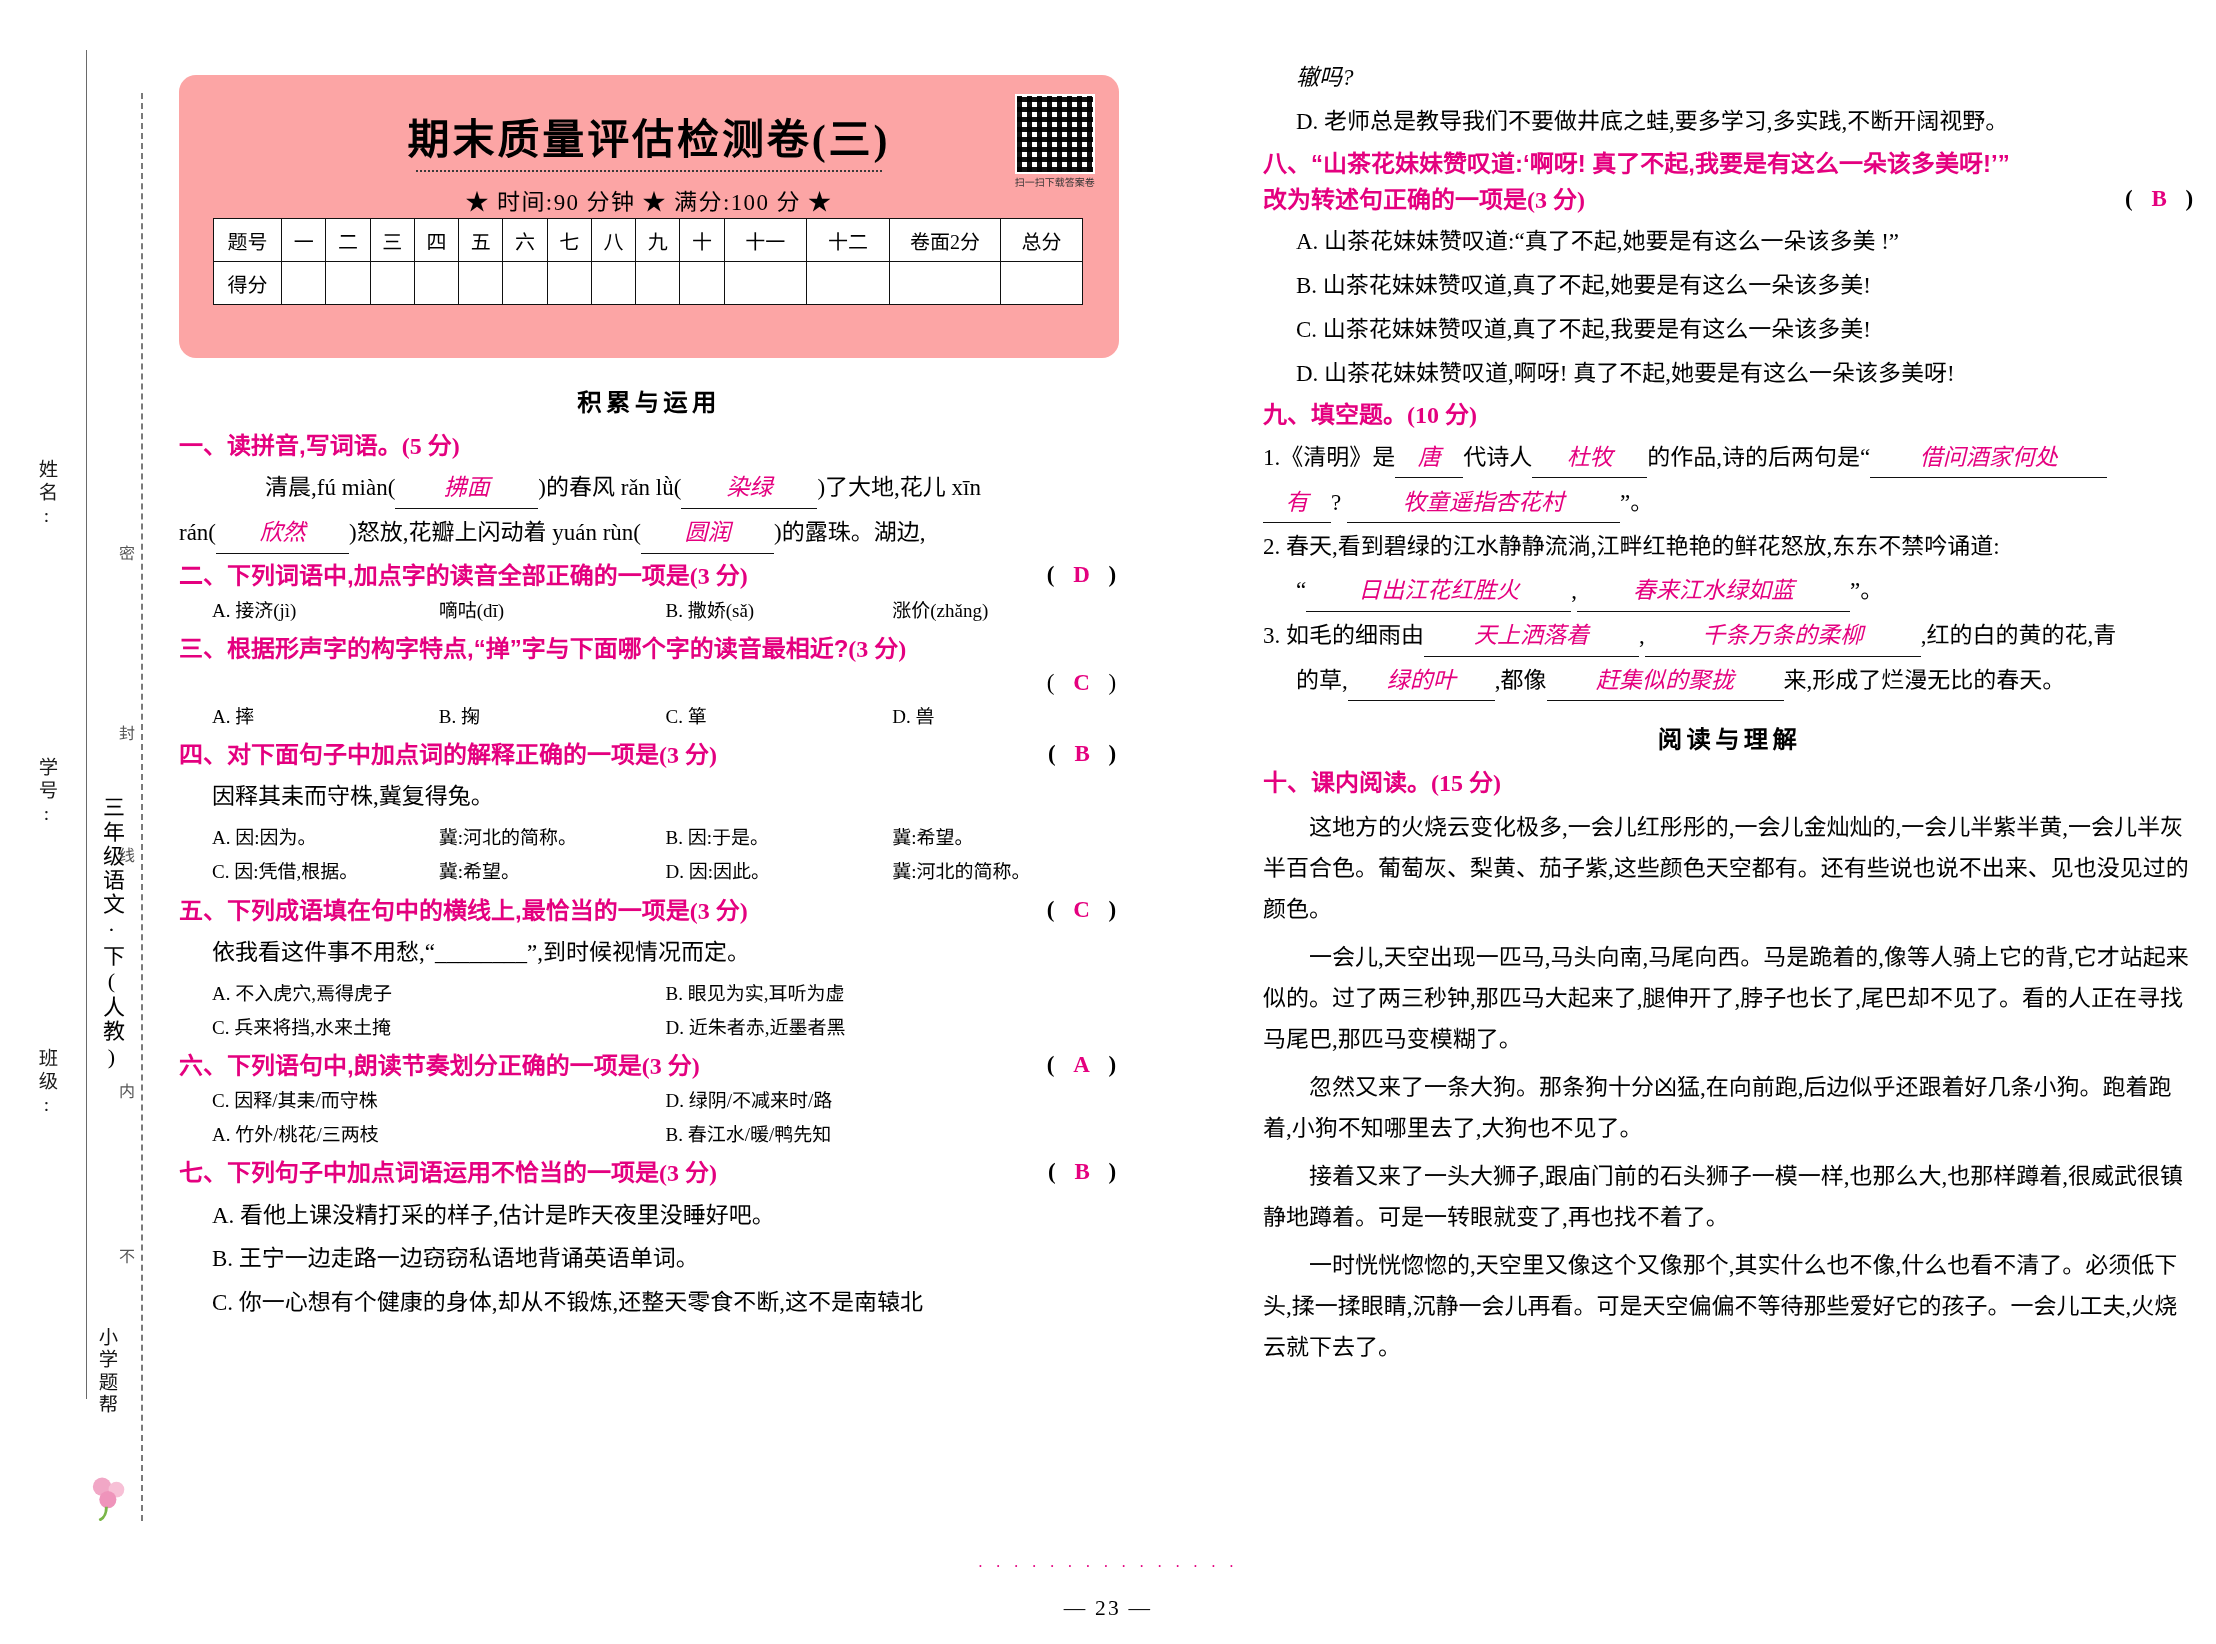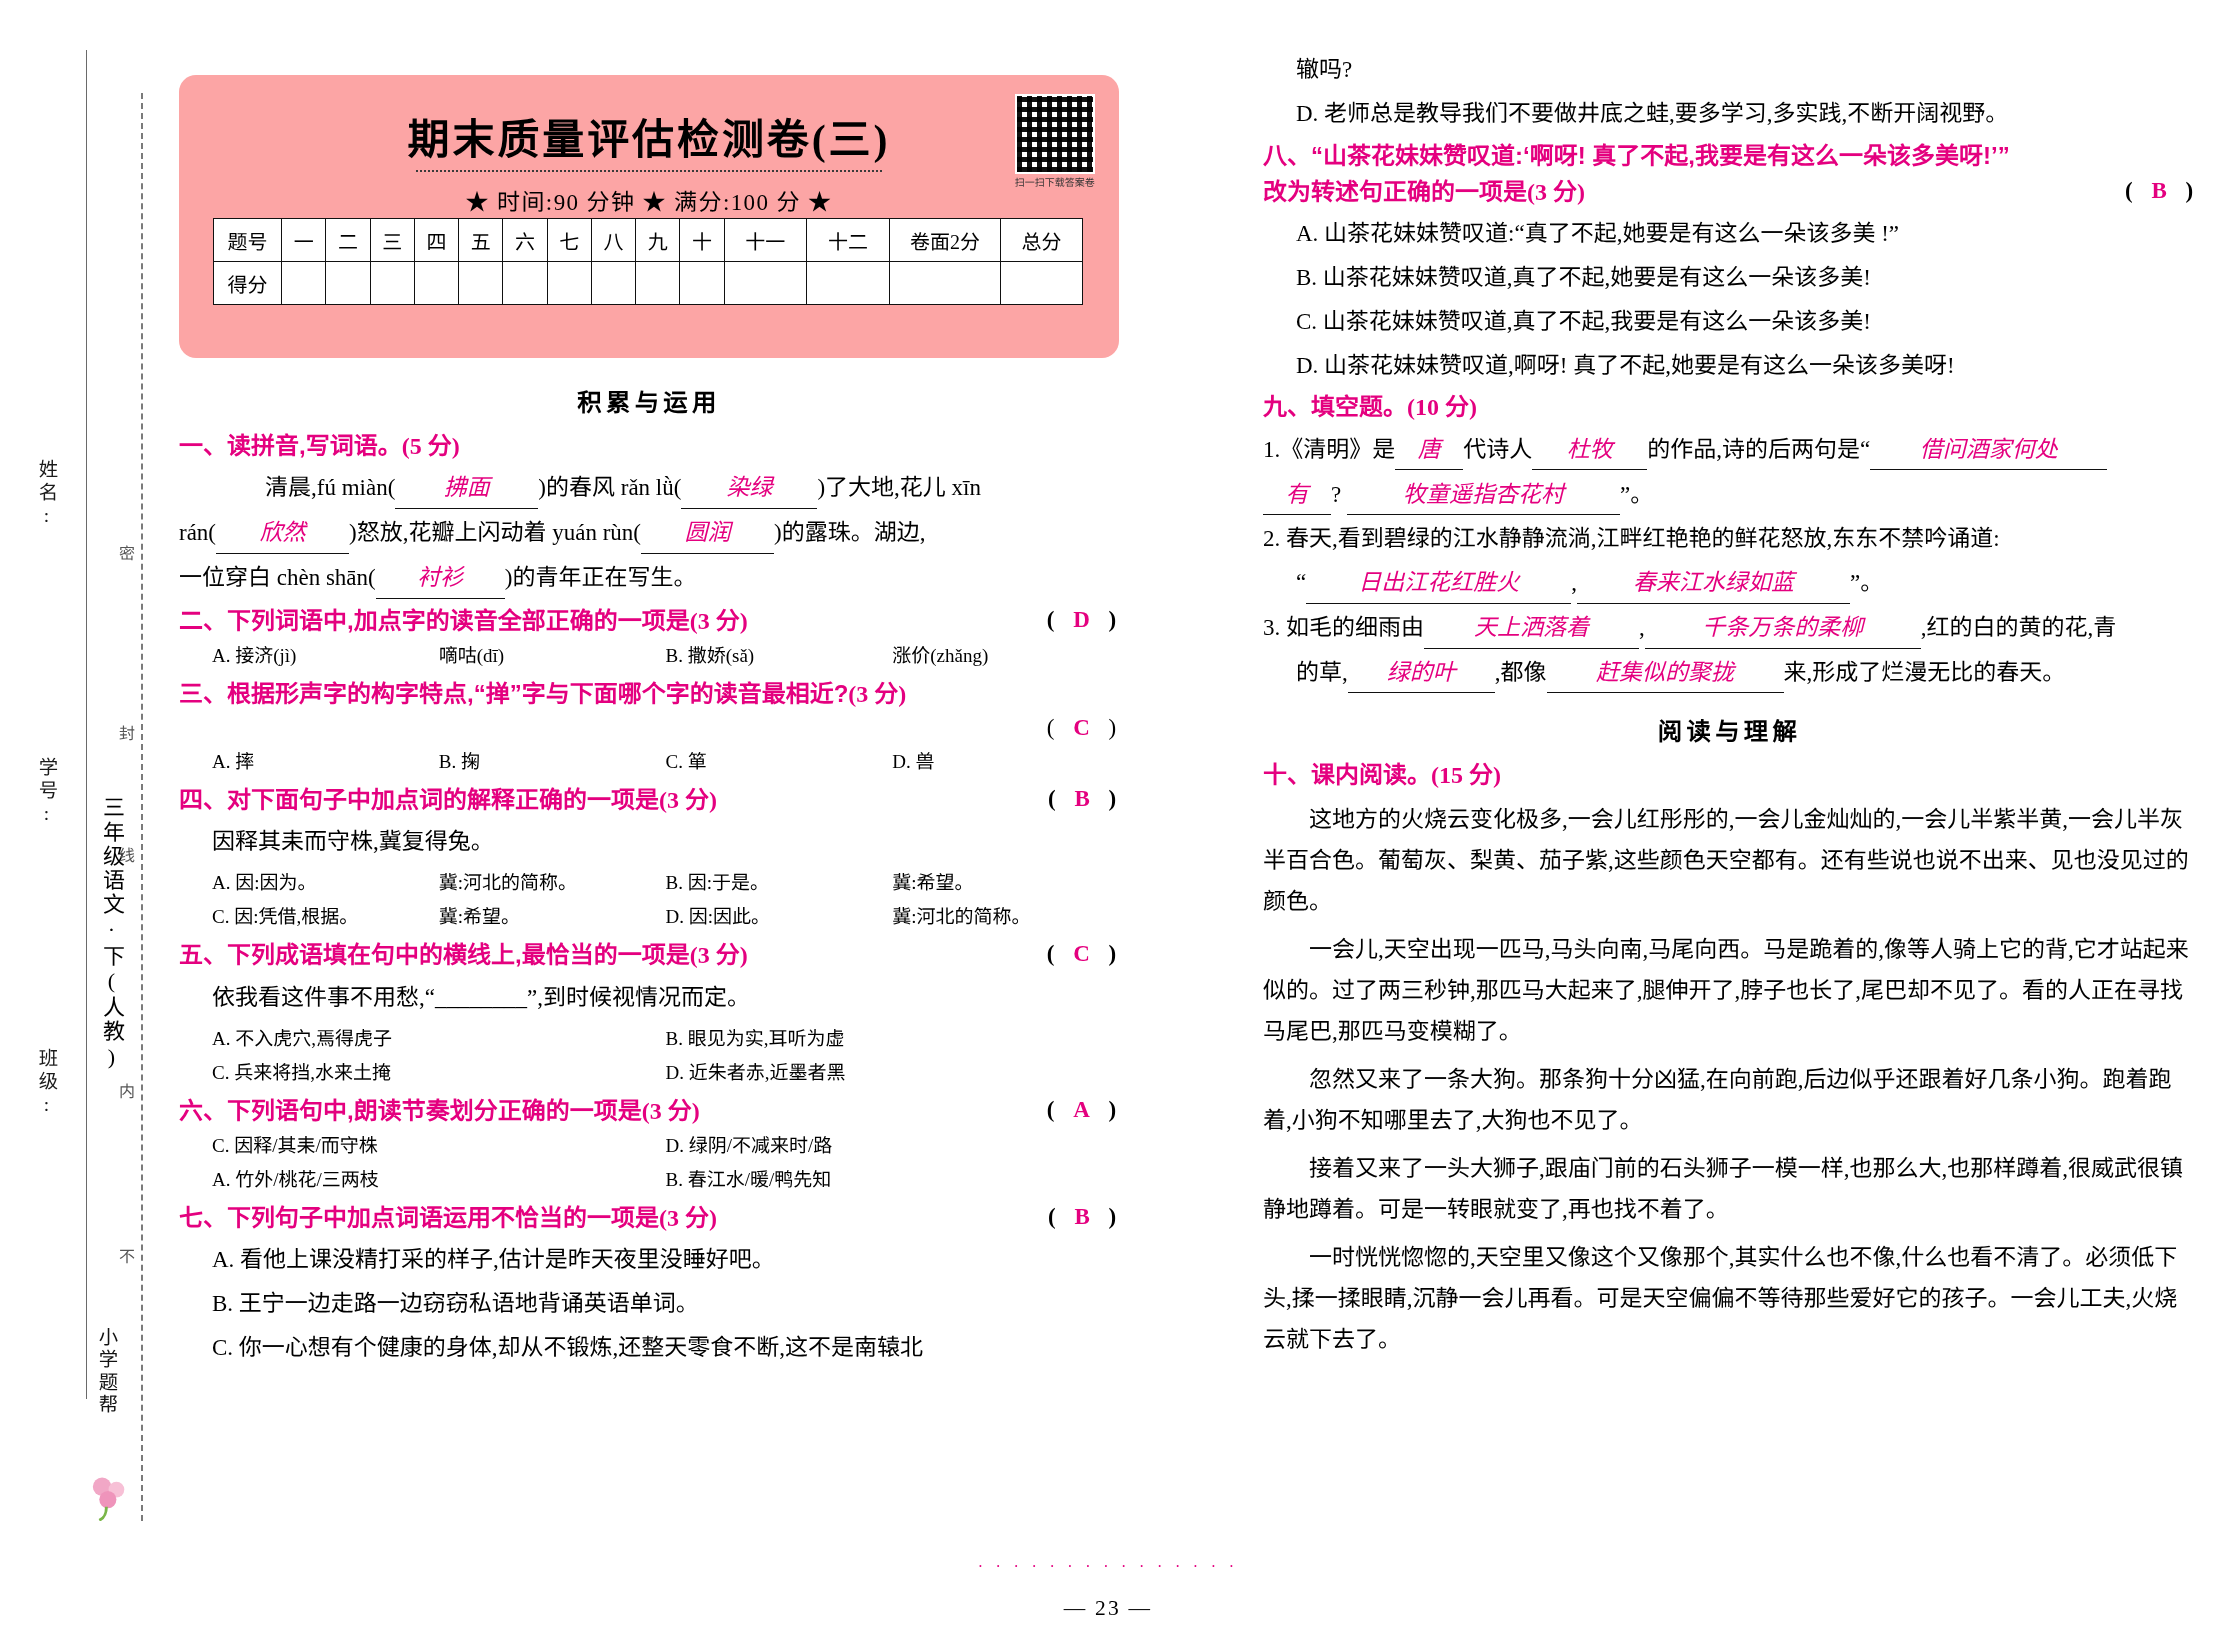--- a/index.html
+++ b/index.html
@@ -183,23 +183,20 @@
   <div class="qblock">
     <div class="qhead">
       <span>一、读拼音,写词语。</span><span class="pts">(5 分)</span>
     </div>
     <div class="qbody" style="padding-left:86px;">
       <span>清晨,fú miàn(</span><span class="blank" style="width:143px">拂面</span><span>)的春风 rǎn lǜ(</span><span class="blank" style="width:136px">染绿</span><span>)了大地,花儿 xīn</span>
     </div>
     <div class="qbody nopad">
       <span>rán(</span><span class="blank" style="width:133px">欣然</span><span>)怒放,花瓣上闪动着 yuán rùn(</span><span class="blank" style="width:133px">圆润</span><span>)的露珠。湖边,</span>
     </div>
-    <div class="qbody nopad">
-      <span>一位穿白 chèn shān(</span><span class="blank" style="width:129px">衬衫</span><span>)的青年正在写生。</span>
-    </div>
   </div>
 
   <div class="qblock">
     <div class="qhead">
       <span>二、下列词语中,加点字的读音全部正确的一项是</span><span class="pts">(3 分)</span>
       <span class="ans-paren" style="top:0;">(<span class="letter">D</span>)</span>
     </div>
     <div class="optrow">
       <span class="o w-25">A. 接济(jì)</span>
       <span class="o w-25">嘀咕(dī)</span>
@@ -280,21 +277,21 @@
       <span class="ans-paren" style="top:0;">(<span class="letter">B</span>)</span>
     </div>
     <div class="qbody">A. 看他上课没精打采的样子,估计是昨天夜里没睡好吧。</div>
     <div class="qbody">B. 王宁一边走路一边窃窃私语地背诵英语单词。</div>
     <div class="qbody">C. 你一心想有个健康的身体,却从不锻炼,还整天零食不断,这不是南辕北</div>
   </div>
 </div>
 
 <div class="col col-right" style="top:50px;">
 
-  <div class="qbody" style="padding-left:33px;margin-top:0;">辙吗?</div>
+  <div class="qbody" style="padding-left:33px;margin-top:8px;font-style:italic;">辙吗?</div>
   <div class="qbody">D. 老师总是教导我们不要做井底之蛙,要多学习,多实践,不断开阔视野。</div>
 
   <div class="qblock">
     <div class="qhead">八、“山茶花妹妹赞叹道:‘啊呀! 真了不起,我要是有这么一朵该多美呀!’”</div>
     <div class="qhead" style="position:relative;">
       <span>改为转述句正确的一项是</span><span class="pts">(3 分)</span>
       <span class="ans-paren" style="top:0;">(<span class="letter">B</span>)</span>
     </div>
     <div class="qbody">A. 山茶花妹妹赞叹道:“真了不起,她要是有这么一朵该多美 !”</div>
     <div class="qbody">B. 山茶花妹妹赞叹道,真了不起,她要是有这么一朵该多美!</div>

